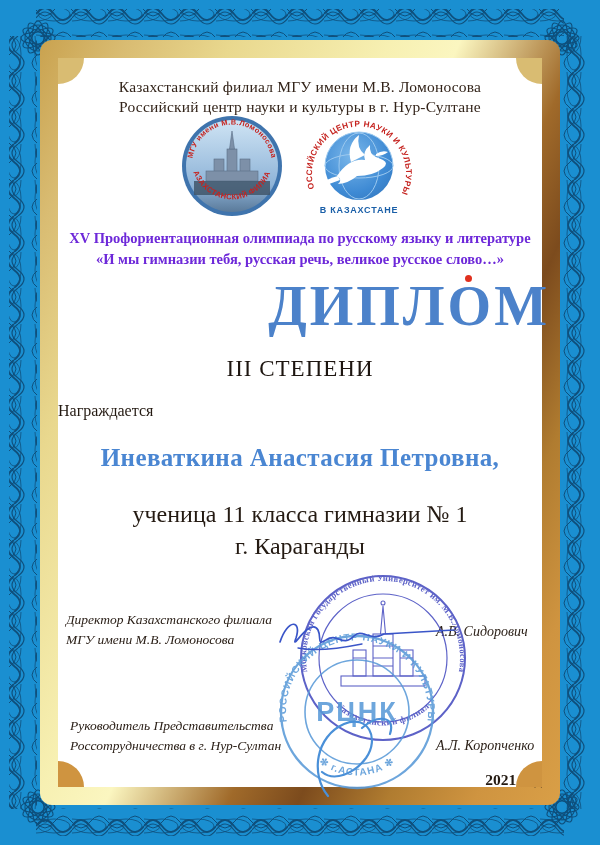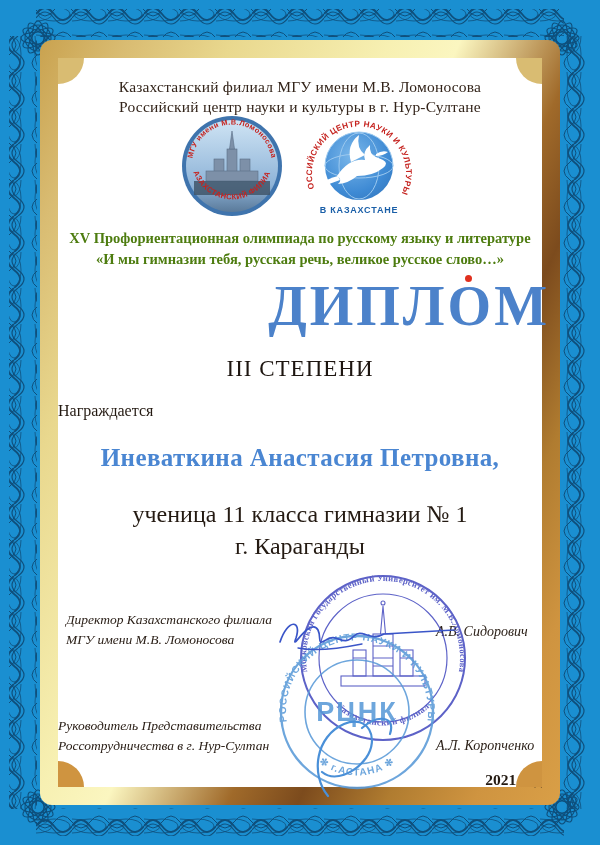--- a/index.html
+++ b/index.html
@@ -29,40 +29,40 @@
   .scoop.bl{left:0;bottom:0;background:#cf9440;border-top-right-radius:100%;}
   .scoop.br{right:0;bottom:0;background:#cf9440;border-top-left-radius:100%;}
   
   .org{
     left:0;top:8px;width:100%;text-align:center;
     font-size:15.5px;line-height:1.28;color:#33241a;letter-spacing:.2px;margin-top:11px;
   }
   .logo-row{left:0;top:56px;width:100%;display:flex;justify-content:center;align-items:center;gap:16px;}
   .event{
     left:0;top:170px;width:100%;text-align:center;font-weight:bold;
-    font-size:14.5px;line-height:1.45;color:#4d7c0f;
+    font-size:14.5px;line-height:1.45;color:#6d28d9;
   }
   .title-wrap{left:8px;top:218px;width:100%;text-align:right;}
   .title{
     display:inline-block;position:relative;
     font-size:56px;font-weight:bold;letter-spacing:3px;color:#4c82ca;line-height:1.1;
   }
   .title-dot{
     position:absolute;top:-1px;left:50%;margin-left:56px;
     width:7px;height:7px;border-radius:50%;background:#e0301e;
   }
   .degree{left:0;top:298px;width:100%;text-align:center;font-size:23px;color:#1d1510;letter-spacing:1px;}
   .awarded{left:0;top:344px;width:100%;font-size:16px;color:#241a12;}
   .recipient{left:0;top:386px;width:100%;text-align:center;font-size:25px;font-weight:bold;color:#4a86d2;letter-spacing:.4px;}
   .descr{left:0;top:440px;width:100%;text-align:center;font-size:24px;line-height:1.35;color:#241a12;}
   .sig-title{font-style:italic;font-size:13.5px;line-height:1.45;color:#2b2018;}
   .sig-name{font-style:italic;font-size:14px;color:#2b2018;}
   .director-title{left:8px;top:552px;}
   .director-name{left:378px;top:566px;}
-  .head-title{left:0;top:658px;}
+  .head-title{left:12px;top:658px;}
   .head-name{left:378px;top:680px;text-align:right;}
   .year{left:0;top:713px;width:100%;text-align:right;font-size:15.5px;font-weight:bold;color:#241a12;}
   
   .stamp{position:absolute;opacity:.88;}
   #stamp-mgu{left:240px;top:515px;z-index:5;}
   #stamp-rcnk{left:219px;top:574px;z-index:5;}
   #signatures{left:200px;top:538px;z-index:6;position:absolute;}
 </style>
 </head>
 <body>

